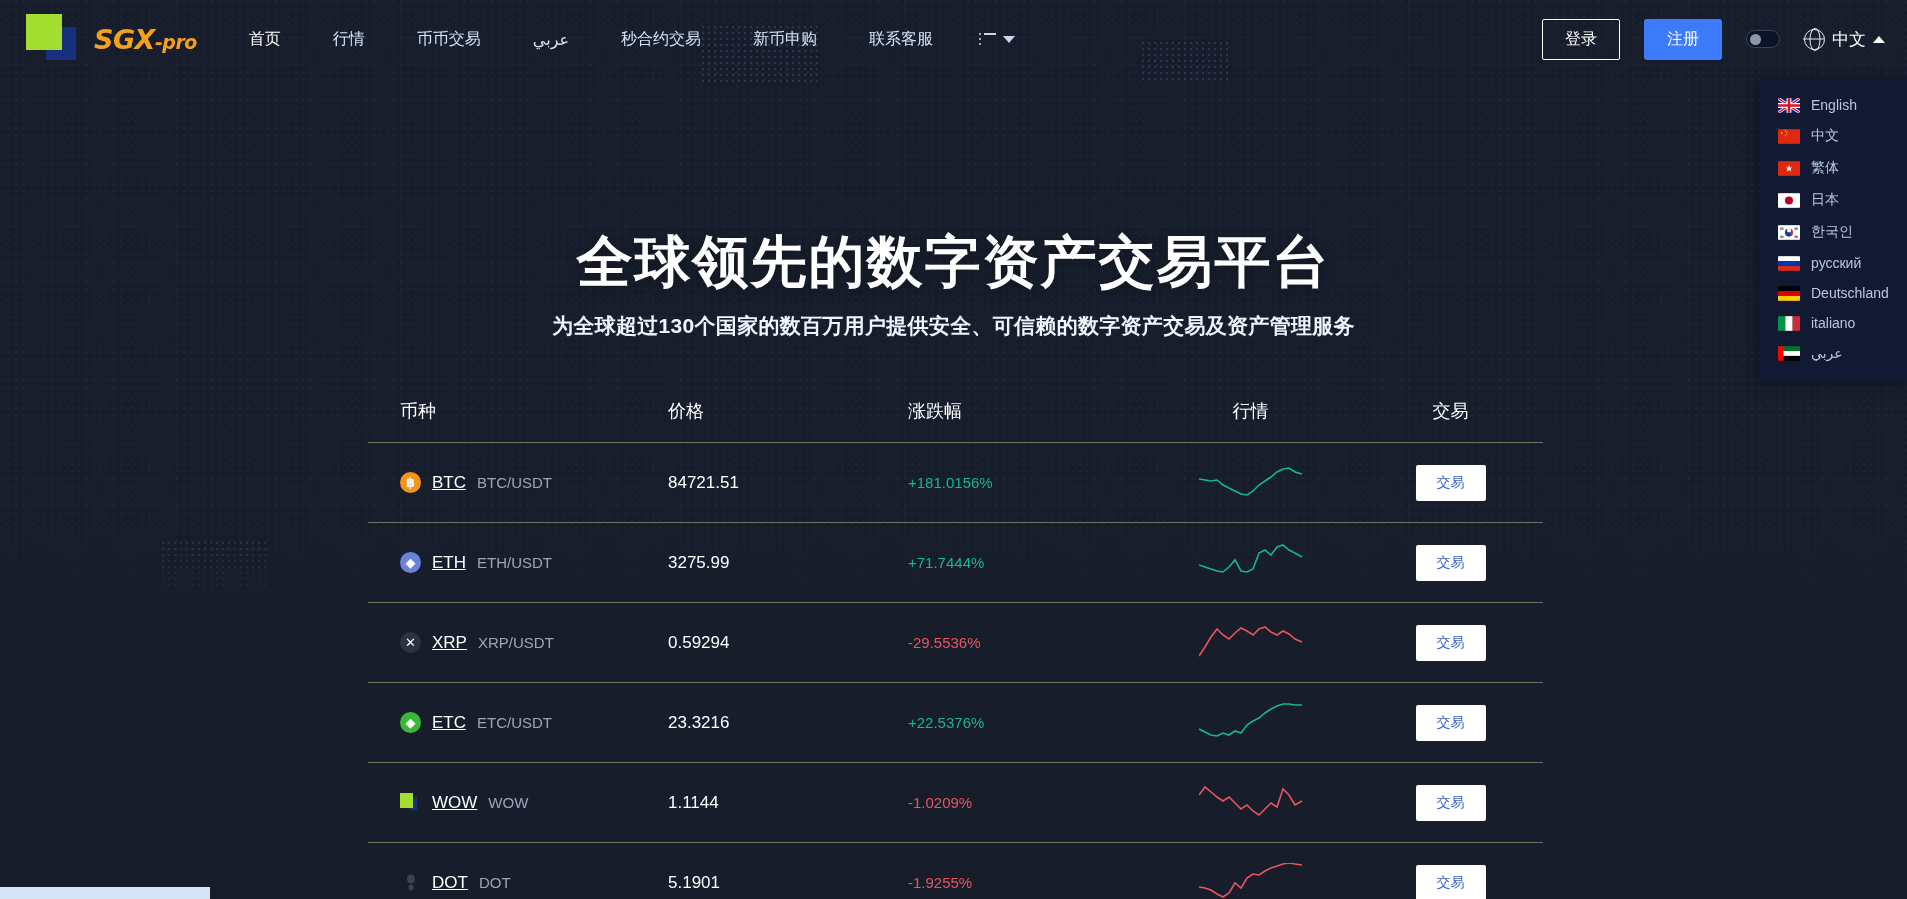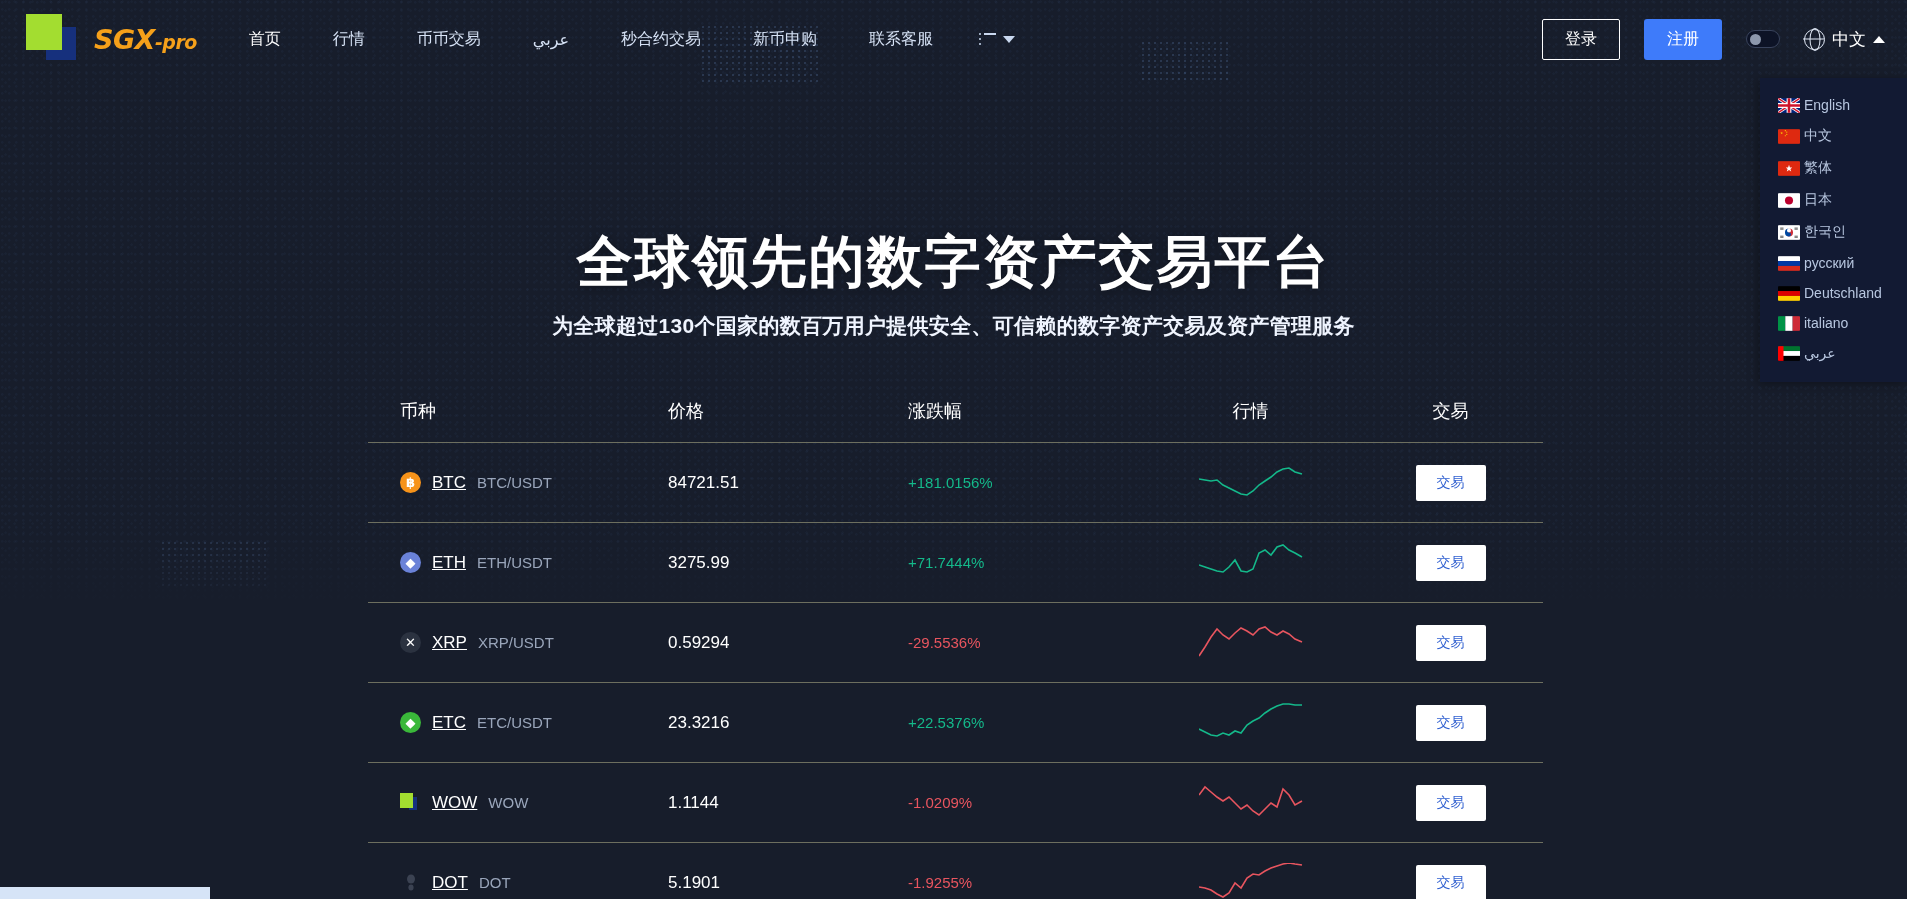--- a/index.html
+++ b/index.html
@@ -89,21 +89,21 @@
     width:21px; height:0; border-top:1.6px solid #e6eefb; }
   .lang-label { color:#ffffff; font-size:17px; }
   .caret-up { width:0;height:0;border-left:6px solid transparent;border-right:6px solid transparent;border-bottom:7px solid #ffffff; }
 
   
   .lang-menu {
     position:absolute; right:0px; top:78px; width:147px; z-index:50;
     background:#121a33; padding:12px 0 14px 0;
     box-shadow:-2px 2px 10px rgba(0,0,0,.35);
   }
-  .lang-item { display:flex; align-items:center; gap:4px; padding:7px 0 7px 18px; cursor:pointer; }
+  .lang-item { display:flex; align-items:center; gap:11px; padding:7px 0 7px 18px; cursor:pointer; }
   .lang-item span { color:#b8c7e0; font-size:14px; white-space:nowrap; }
   .flag { width:22px; height:15px; flex:0 0 22px; display:block; border-radius:1px; overflow:hidden; }
 
   
   .hero-title {
     position:absolute; left:0; top:225px; width:1907px; text-align:center;
     color:#ffffff; font-size:56px; font-weight:bold; letter-spacing:2px;
     text-shadow:0 2px 12px rgba(0,0,0,.35); z-index:10;
   }
   .hero-sub {

